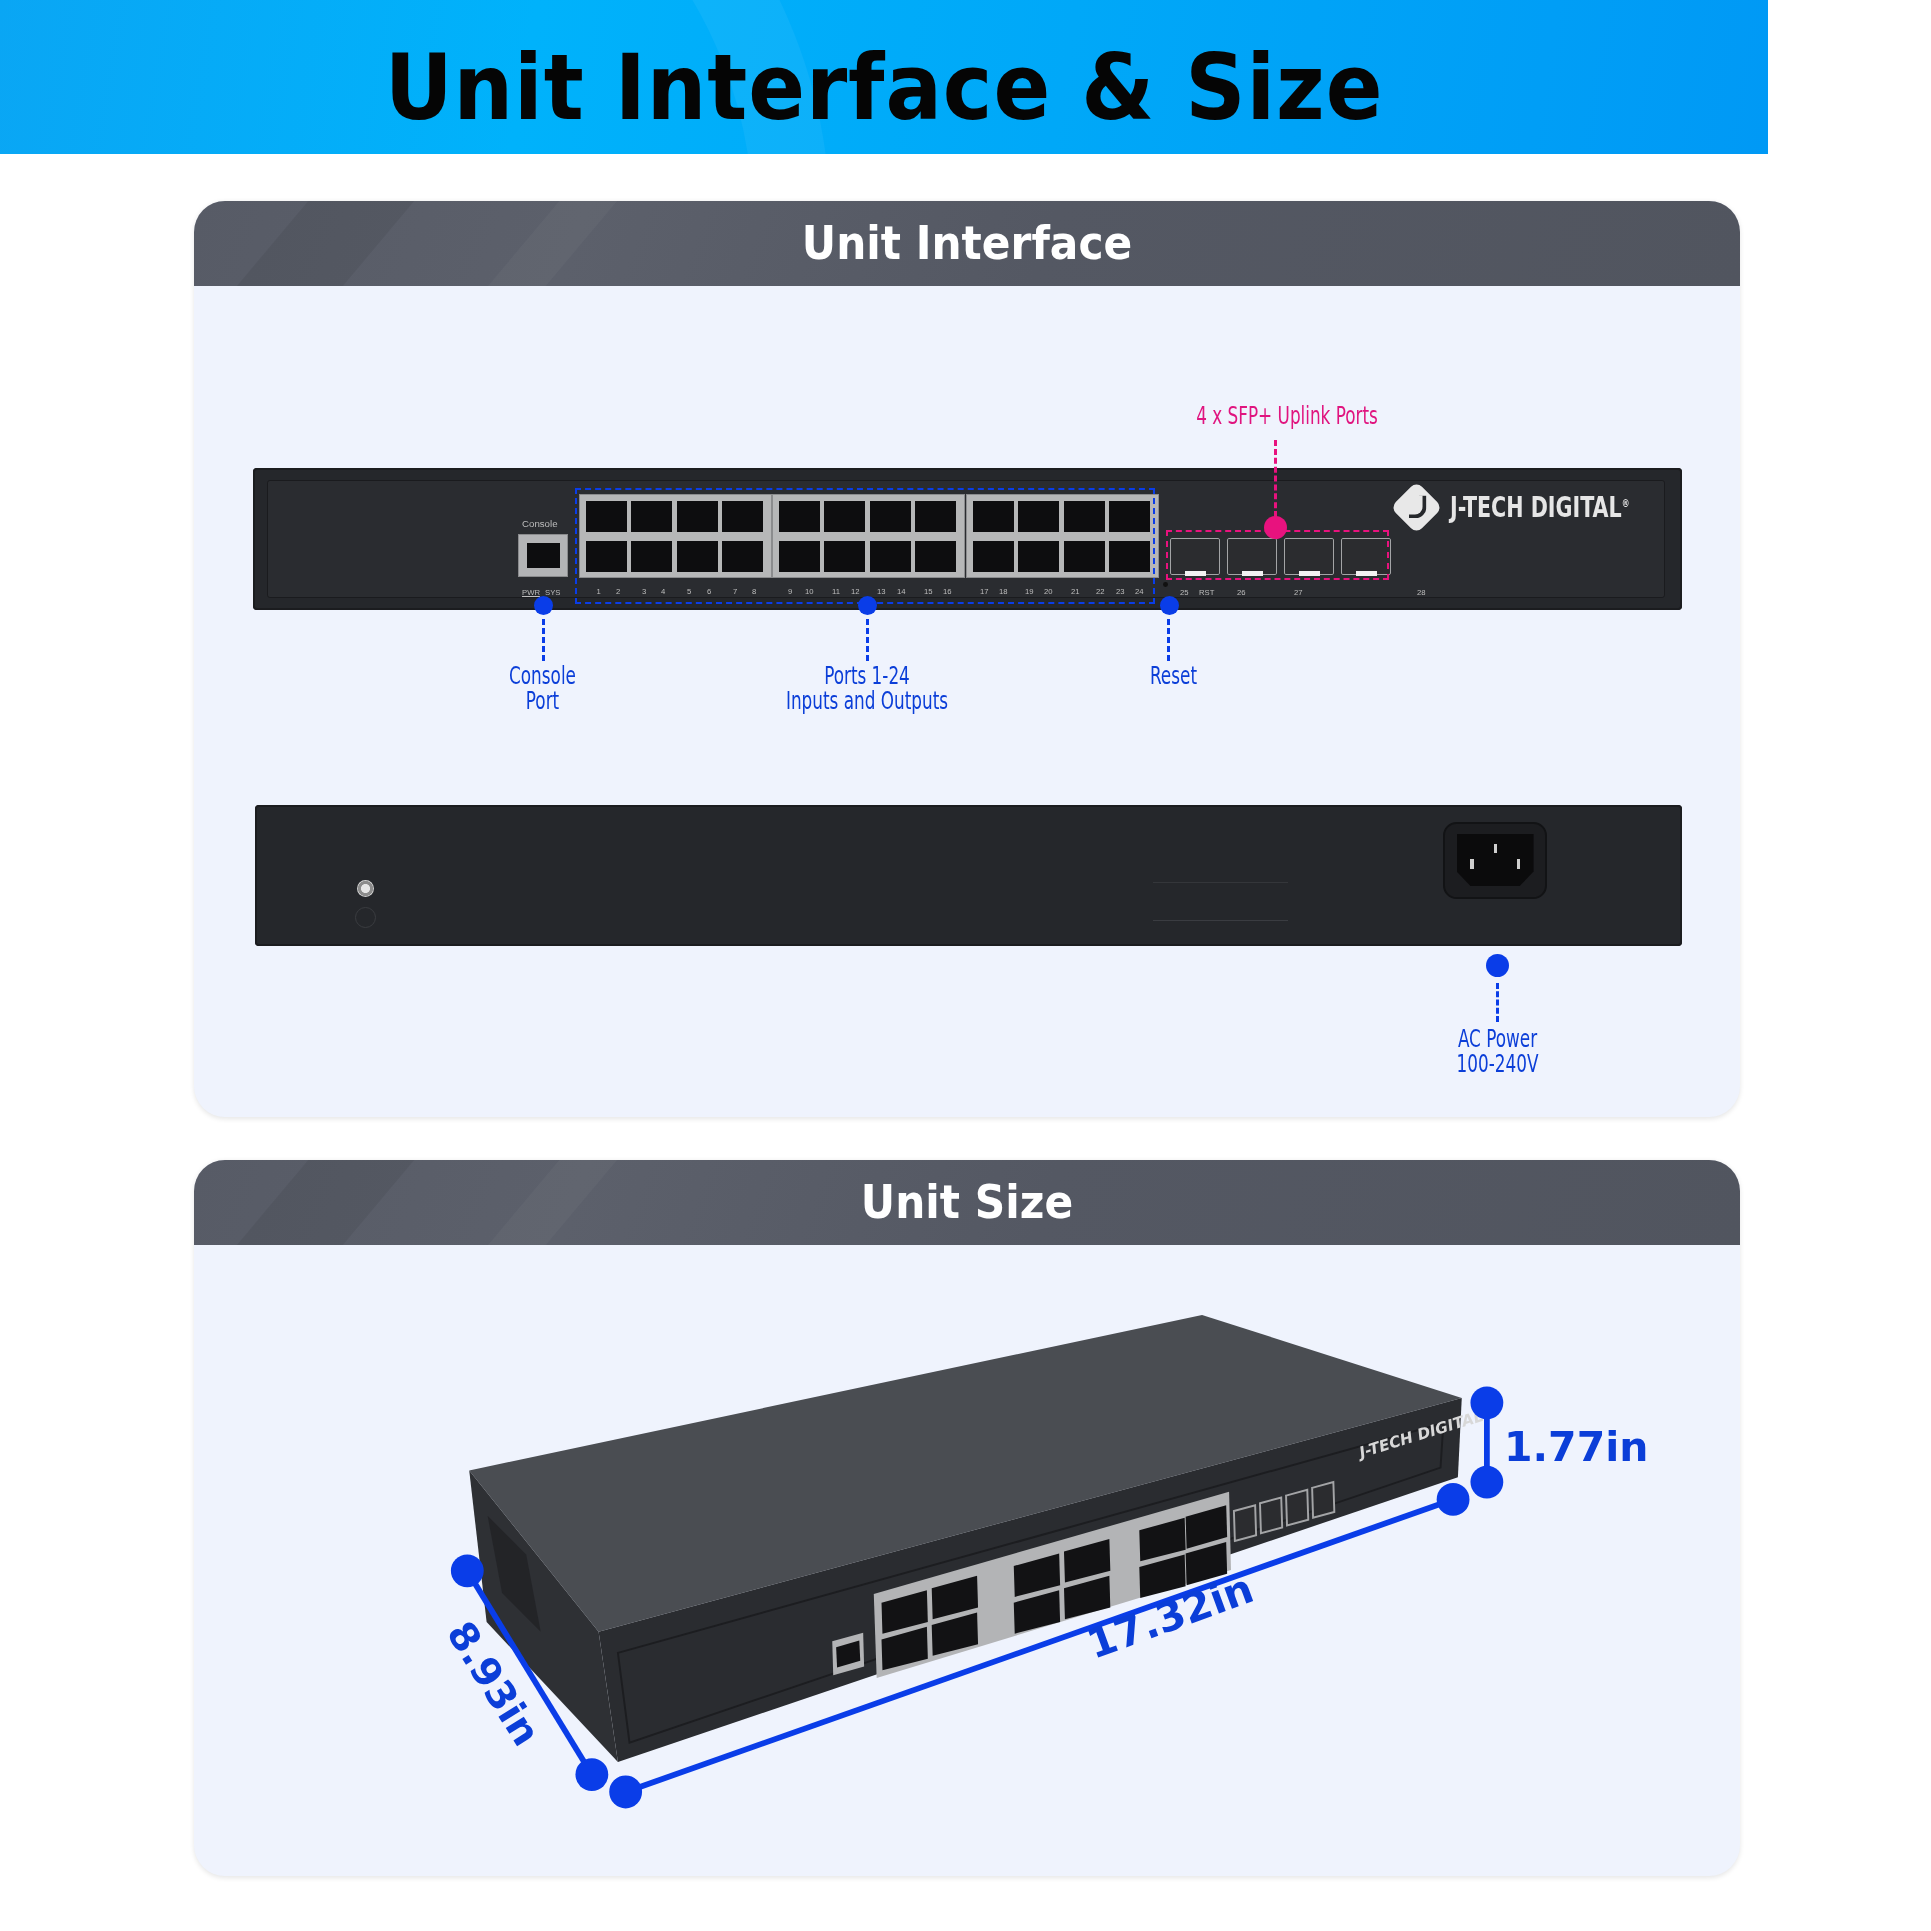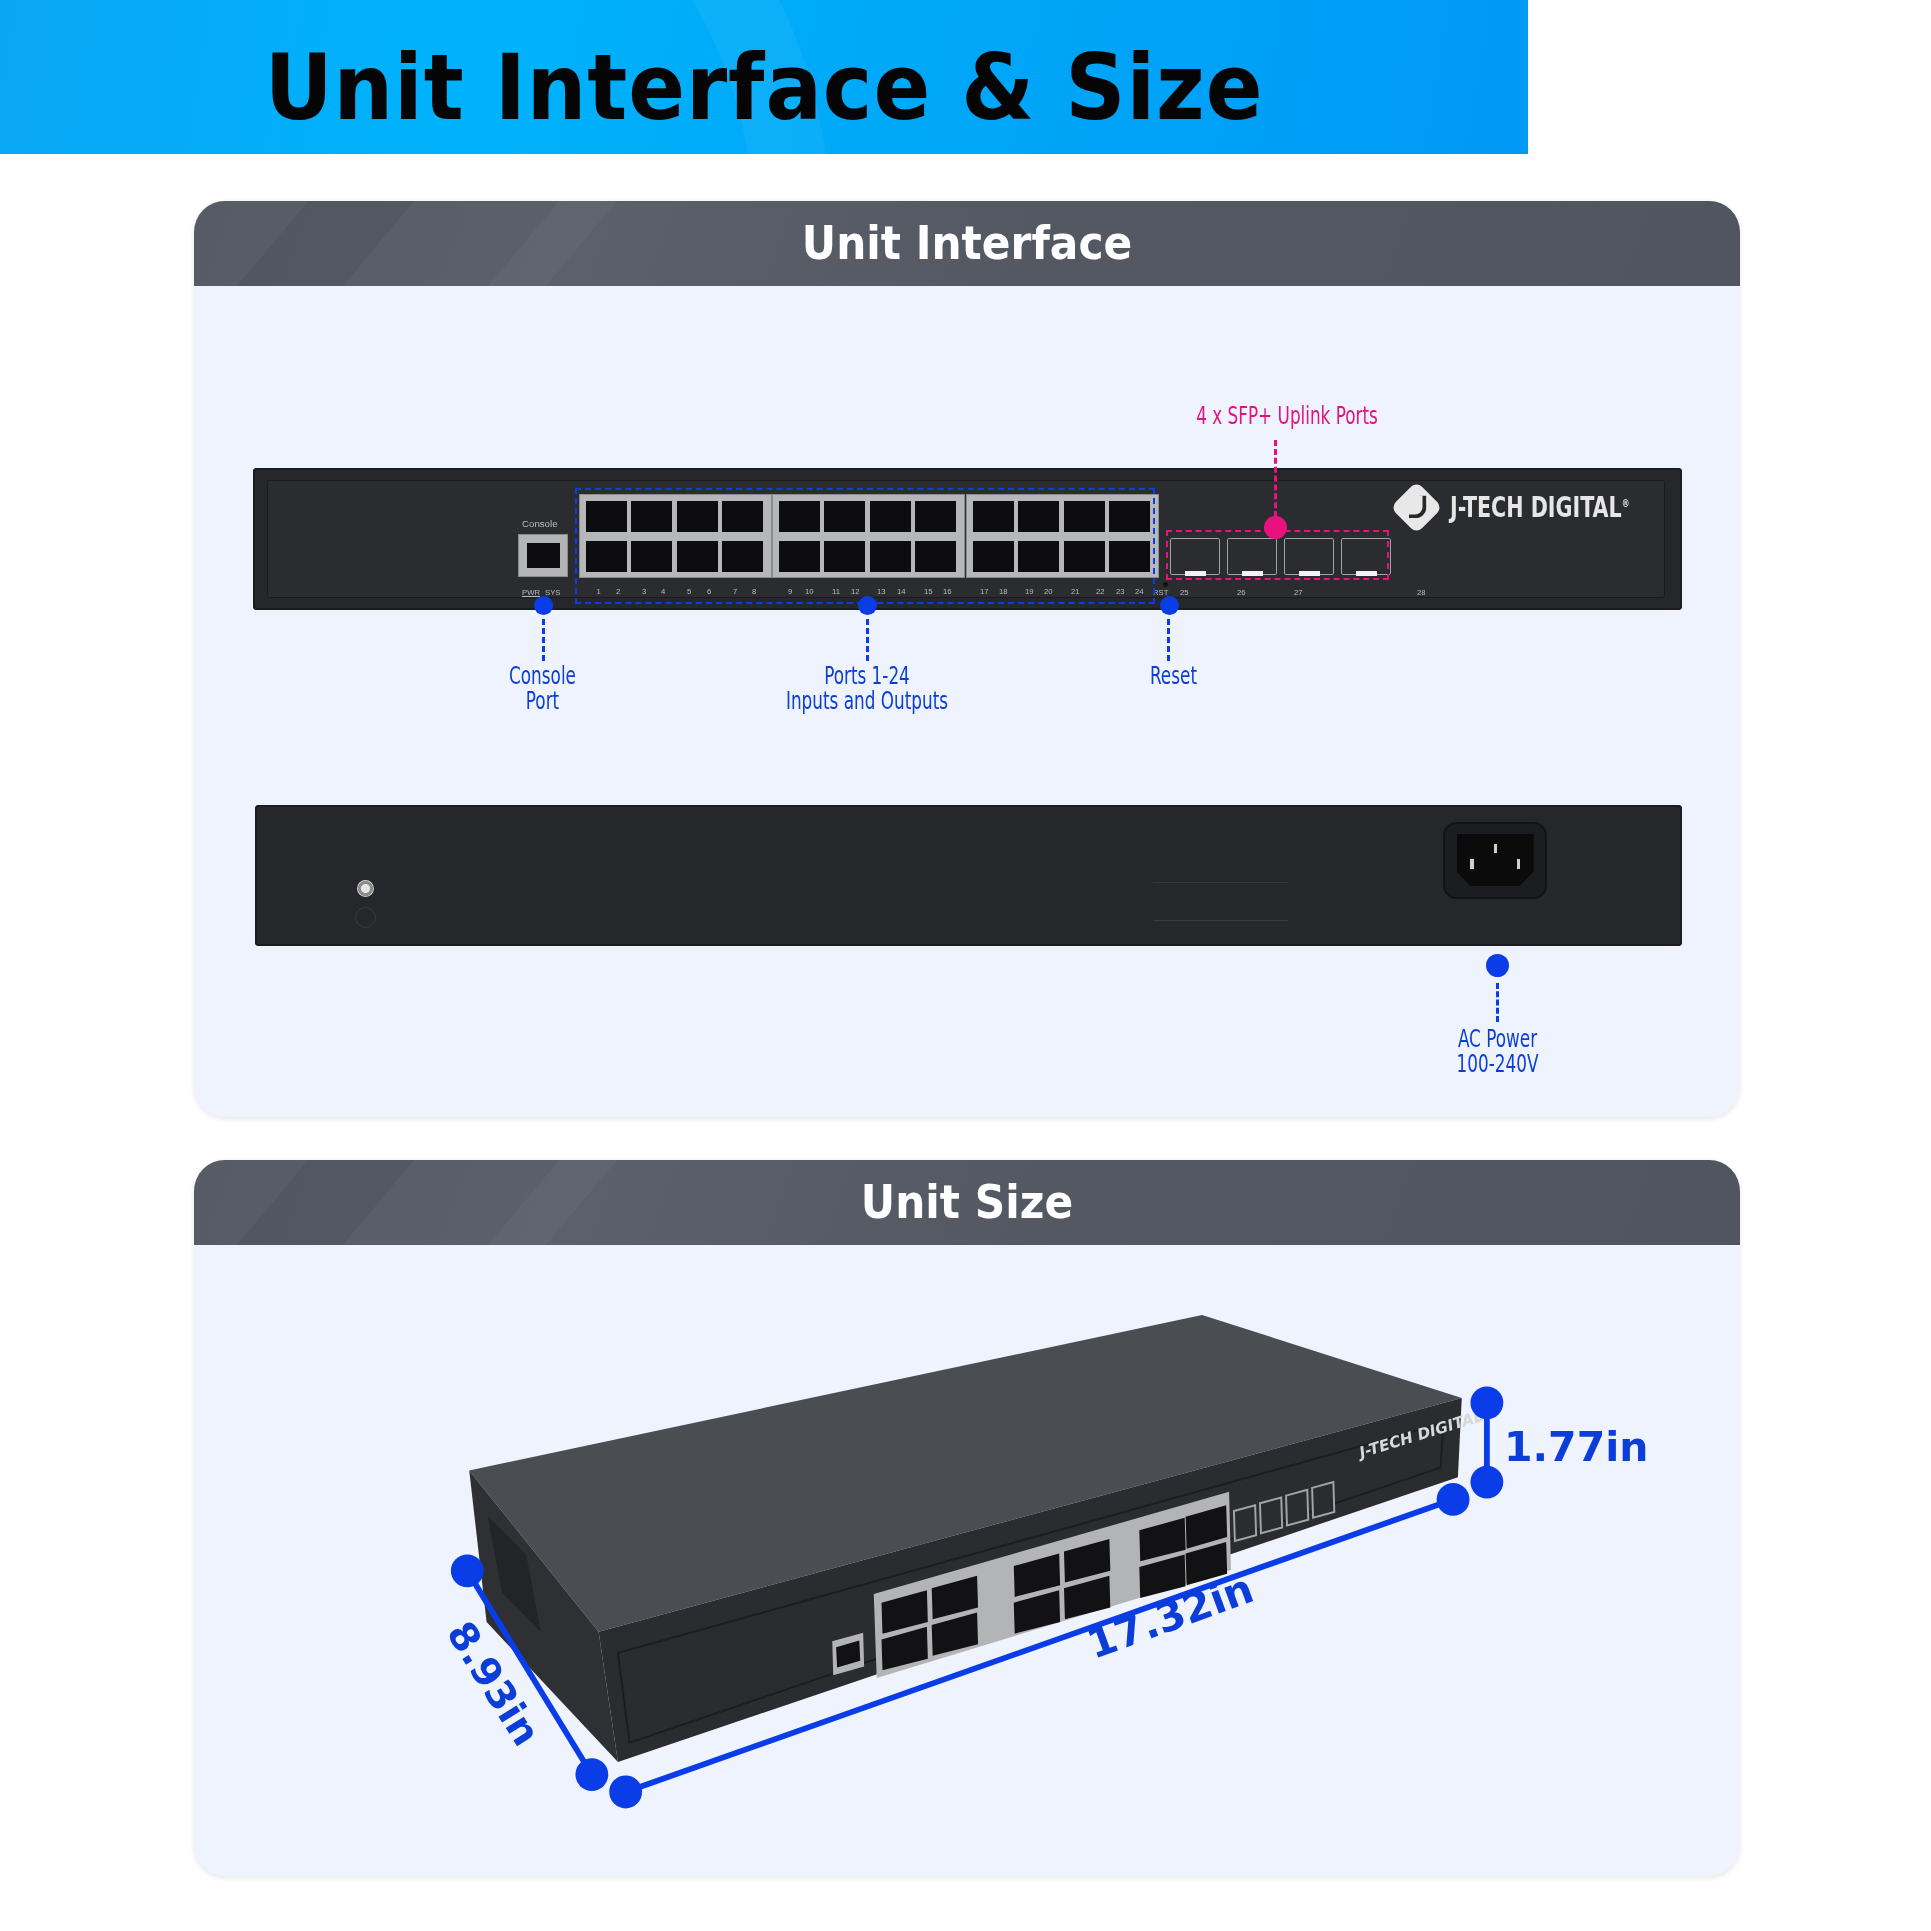--- a/index.html
+++ b/index.html
@@ -2,21 +2,21 @@
 <html><head>
 <meta charset="utf-8">
 <style>
   html, body { margin:0; padding:0; }
   body {
     width:1931px; height:1931px; position:relative; overflow:hidden;
     background:#ffffff;
     font-family:"Liberation Sans", sans-serif;
   }
   .banner {
-    position:absolute; left:0; top:0; width:1528px; height:154px;
+    position:absolute; left:0; top:0; width:1768px; height:154px;
     background:linear-gradient(100deg,#0aa6f4 0%,#00b2fb 30%,#00a8f8 60%,#0099f5 100%);
     overflow:hidden;
   }
   .banner::before {
     content:""; position:absolute; left:-193px; top:-290px; width:869px; height:869px;
     border-radius:50%; border:77px solid rgba(255,255,255,0.05);
   }
   .banner-title {
     position:absolute; left:0; right:0; top:39px; text-align:center;
     font-family:"DejaVu Sans", sans-serif; font-weight:bold;
@@ -163,21 +163,21 @@
     <span class="small-lbl" style="left:418px">18</span>
     <span class="small-lbl" style="left:444px">19</span>
     <span class="small-lbl" style="left:463px">20</span>
     <span class="small-lbl" style="left:490px">21</span>
     <span class="small-lbl" style="left:515px">22</span>
     <span class="small-lbl" style="left:535px">23</span>
     <span class="small-lbl" style="left:554px">24</span>
   </div>
 
   <div style="position:absolute; left:910px; top:114px; width:4.8px; height:4.8px; border-radius:50%; background:#111;"></div>
-  <div class="small-lbl" style="left:900px; top:120px;">RST</div>
+  <div class="small-lbl" style="left:946px; top:120px;">RST</div>
   <div class="sfp" style="left:917px; top:70px;"></div>
   <div class="sfp" style="left:974px; top:70px;"></div>
   <div class="sfp" style="left:1031px; top:70px;"></div>
   <div class="sfp" style="left:1088px; top:70px;"></div>
   <div class="small-lbl" style="left:927px; top:120px;">25</div>
   <div class="small-lbl" style="left:984px; top:120px;">26</div>
   <div class="small-lbl" style="left:1041px; top:120px;">27</div>
   <div class="small-lbl" style="left:1164px; top:120px;">28</div>
 
   <div style="position:absolute; left:1145px; top:21px; width:37px; height:37px; background:#e8e8e8; border-radius:7.7px; transform:rotate(45deg);">

